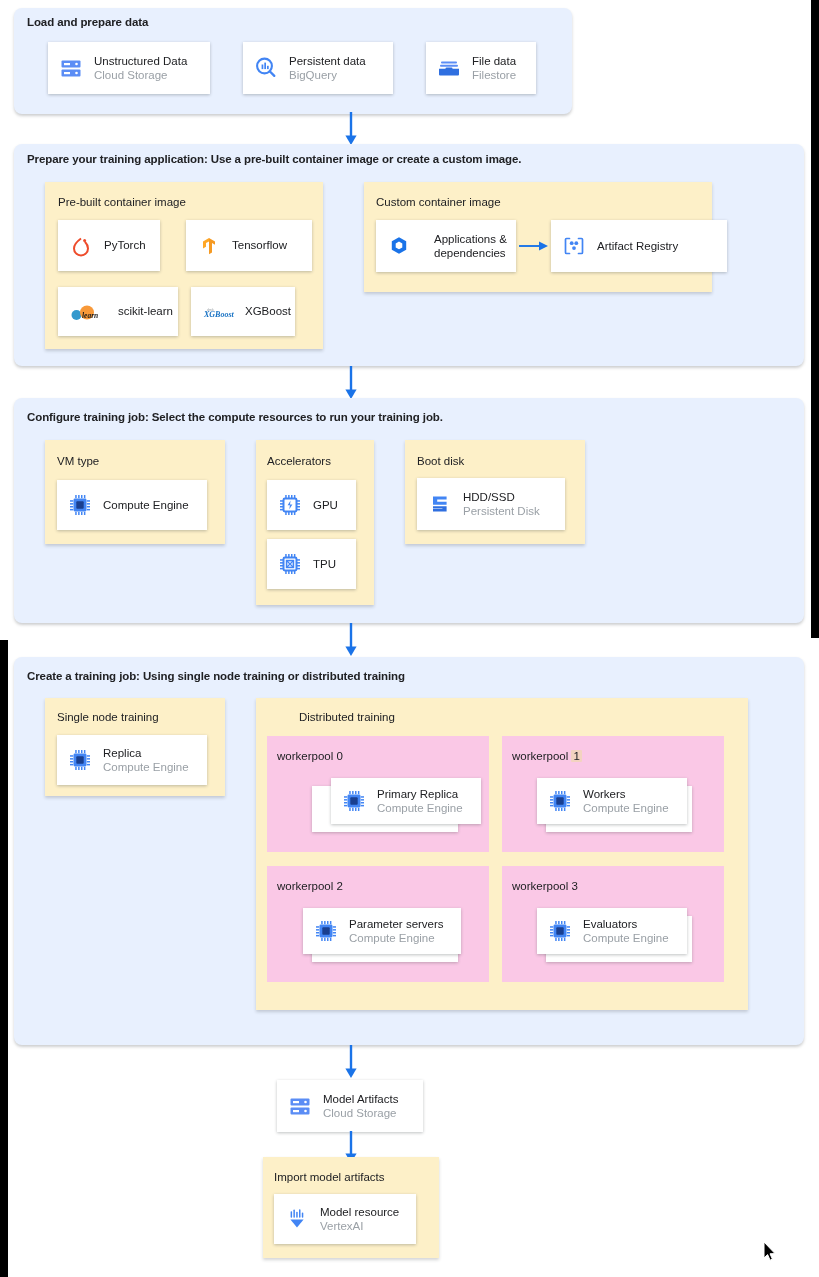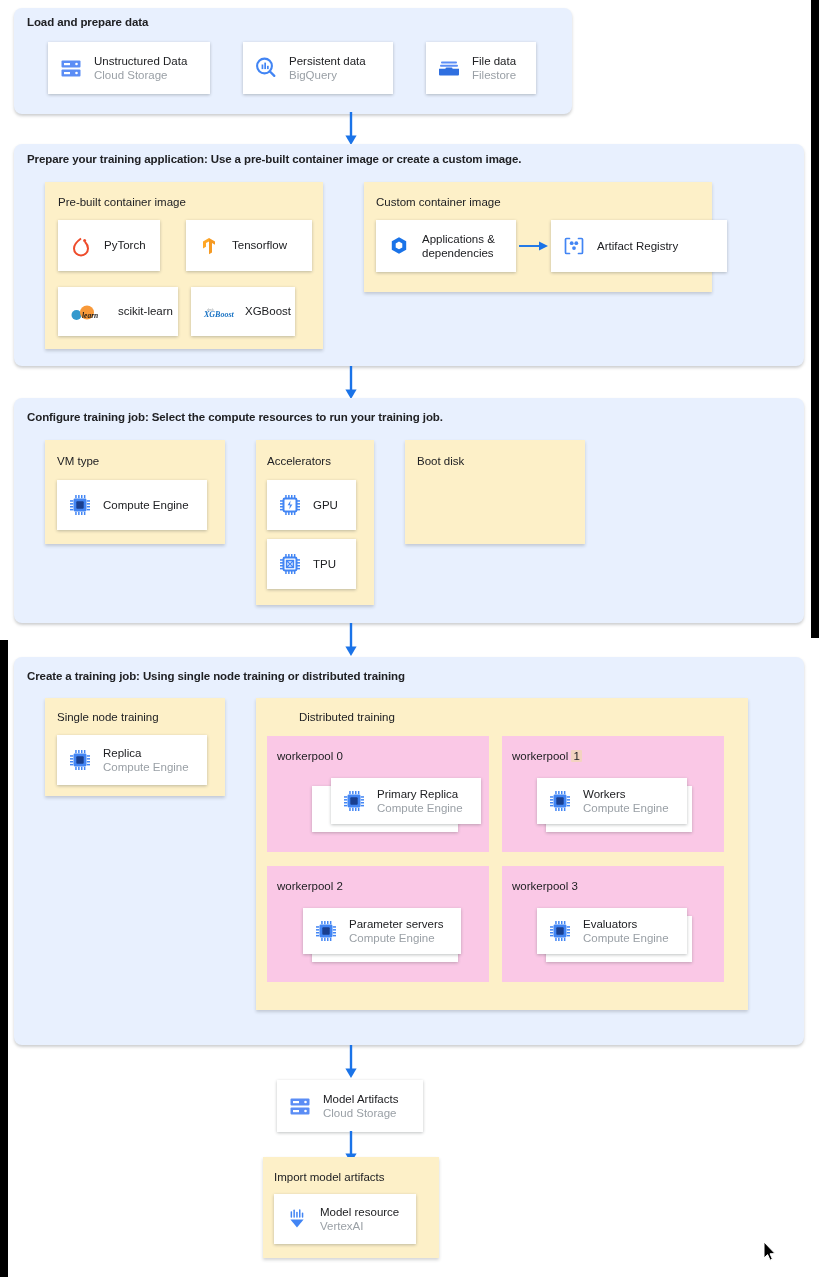--- a/index.html
+++ b/index.html
@@ -196,21 +196,21 @@
       </svg>
     </span>
     <span class="txt">
       <span class="t1">XGBoost</span>
     </span>
   </div>
 
   <div class="ygroup" style="left:364px; top:182px; width:348px; height:110px;"></div>
   <div class="ygroup-title" style="left:376px; top:196px;">Custom container image</div>
 
-  <div class="card" style="left:376px; top:220px; width:140px; height:52px;">
+  <div class="card" style="left:376px; top:220px; width:140px; height:52px;justify-content:space-between;">
     <span class="ic">
       <svg viewBox="0 0 26 26" width="26" height="26">
         <path d="M13 4.2 L20.2 8.3 v8.4 L13 20.8 L5.8 16.7 V8.3z" fill="#1a73e8"></path>
         <path d="M13 8.6 l3.3 1.9v3.9L13 16.3l-3.3-1.9v-3.9z" fill="#ffffff"></path>
       </svg>
     </span>
     <span class="txt" style="line-height:1.25">
       <span class="t1" style="white-space:normal; width:82px; display:block;">Applications &amp; dependencies</span>
     </span>
   </div>
@@ -332,20 +332,32 @@
         </g>
       </svg>
     </span>
     <span class="txt">
       <span class="t1">GPU</span>
     </span>
   </div>
 
   <div class="ygroup" style="left:405px; top:440px; width:180px; height:104px;"></div>
   <div class="ygroup-title" style="left:417px; top:455px;">Boot disk</div>
+  <div class="card" style="left:417px; top:478px; width:148px; height:52px;">
+    <span class="ic">
+      <svg viewBox="0 0 26 26" width="26" height="26">
+        <path d="M6 5.6 h13.6 v2.9 H10.2 v2.3 h9.4 v2.9 H6z" fill="#4285f4"></path>
+        <path d="M6 15.2 h13.6 v5.2 H6 v-2.9 h9.4 v-0.6 H6z" fill="#2f6fe0"></path>
+      </svg>
+    </span>
+    <span class="txt">
+      <span class="t1">HDD/SSD</span>
+      <span class="t2">Persistent Disk</span>
+    </span>
+  </div>
 
   <svg class="arrow-v" style="left:341px; top:623px;" width="20" height="34" viewBox="0 0 20 34">
     <line x1="10" y1="0" x2="10" y2="25" stroke="#1a73e8" stroke-width="2.4"></line>
     <path d="M10 33 L4.4 23.5 L15.6 23.5 Z" fill="#1a73e8"></path>
   </svg>
 
   <div class="stage" style="left:14px; top:657px; width:790px; height:388px;"></div>
   <div class="stage-title" style="left:27px; top:670px;">Create a training job: Using single node training or distributed training</div>
 
   <div class="ygroup" style="left:45px; top:698px; width:180px; height:98px;"></div>

